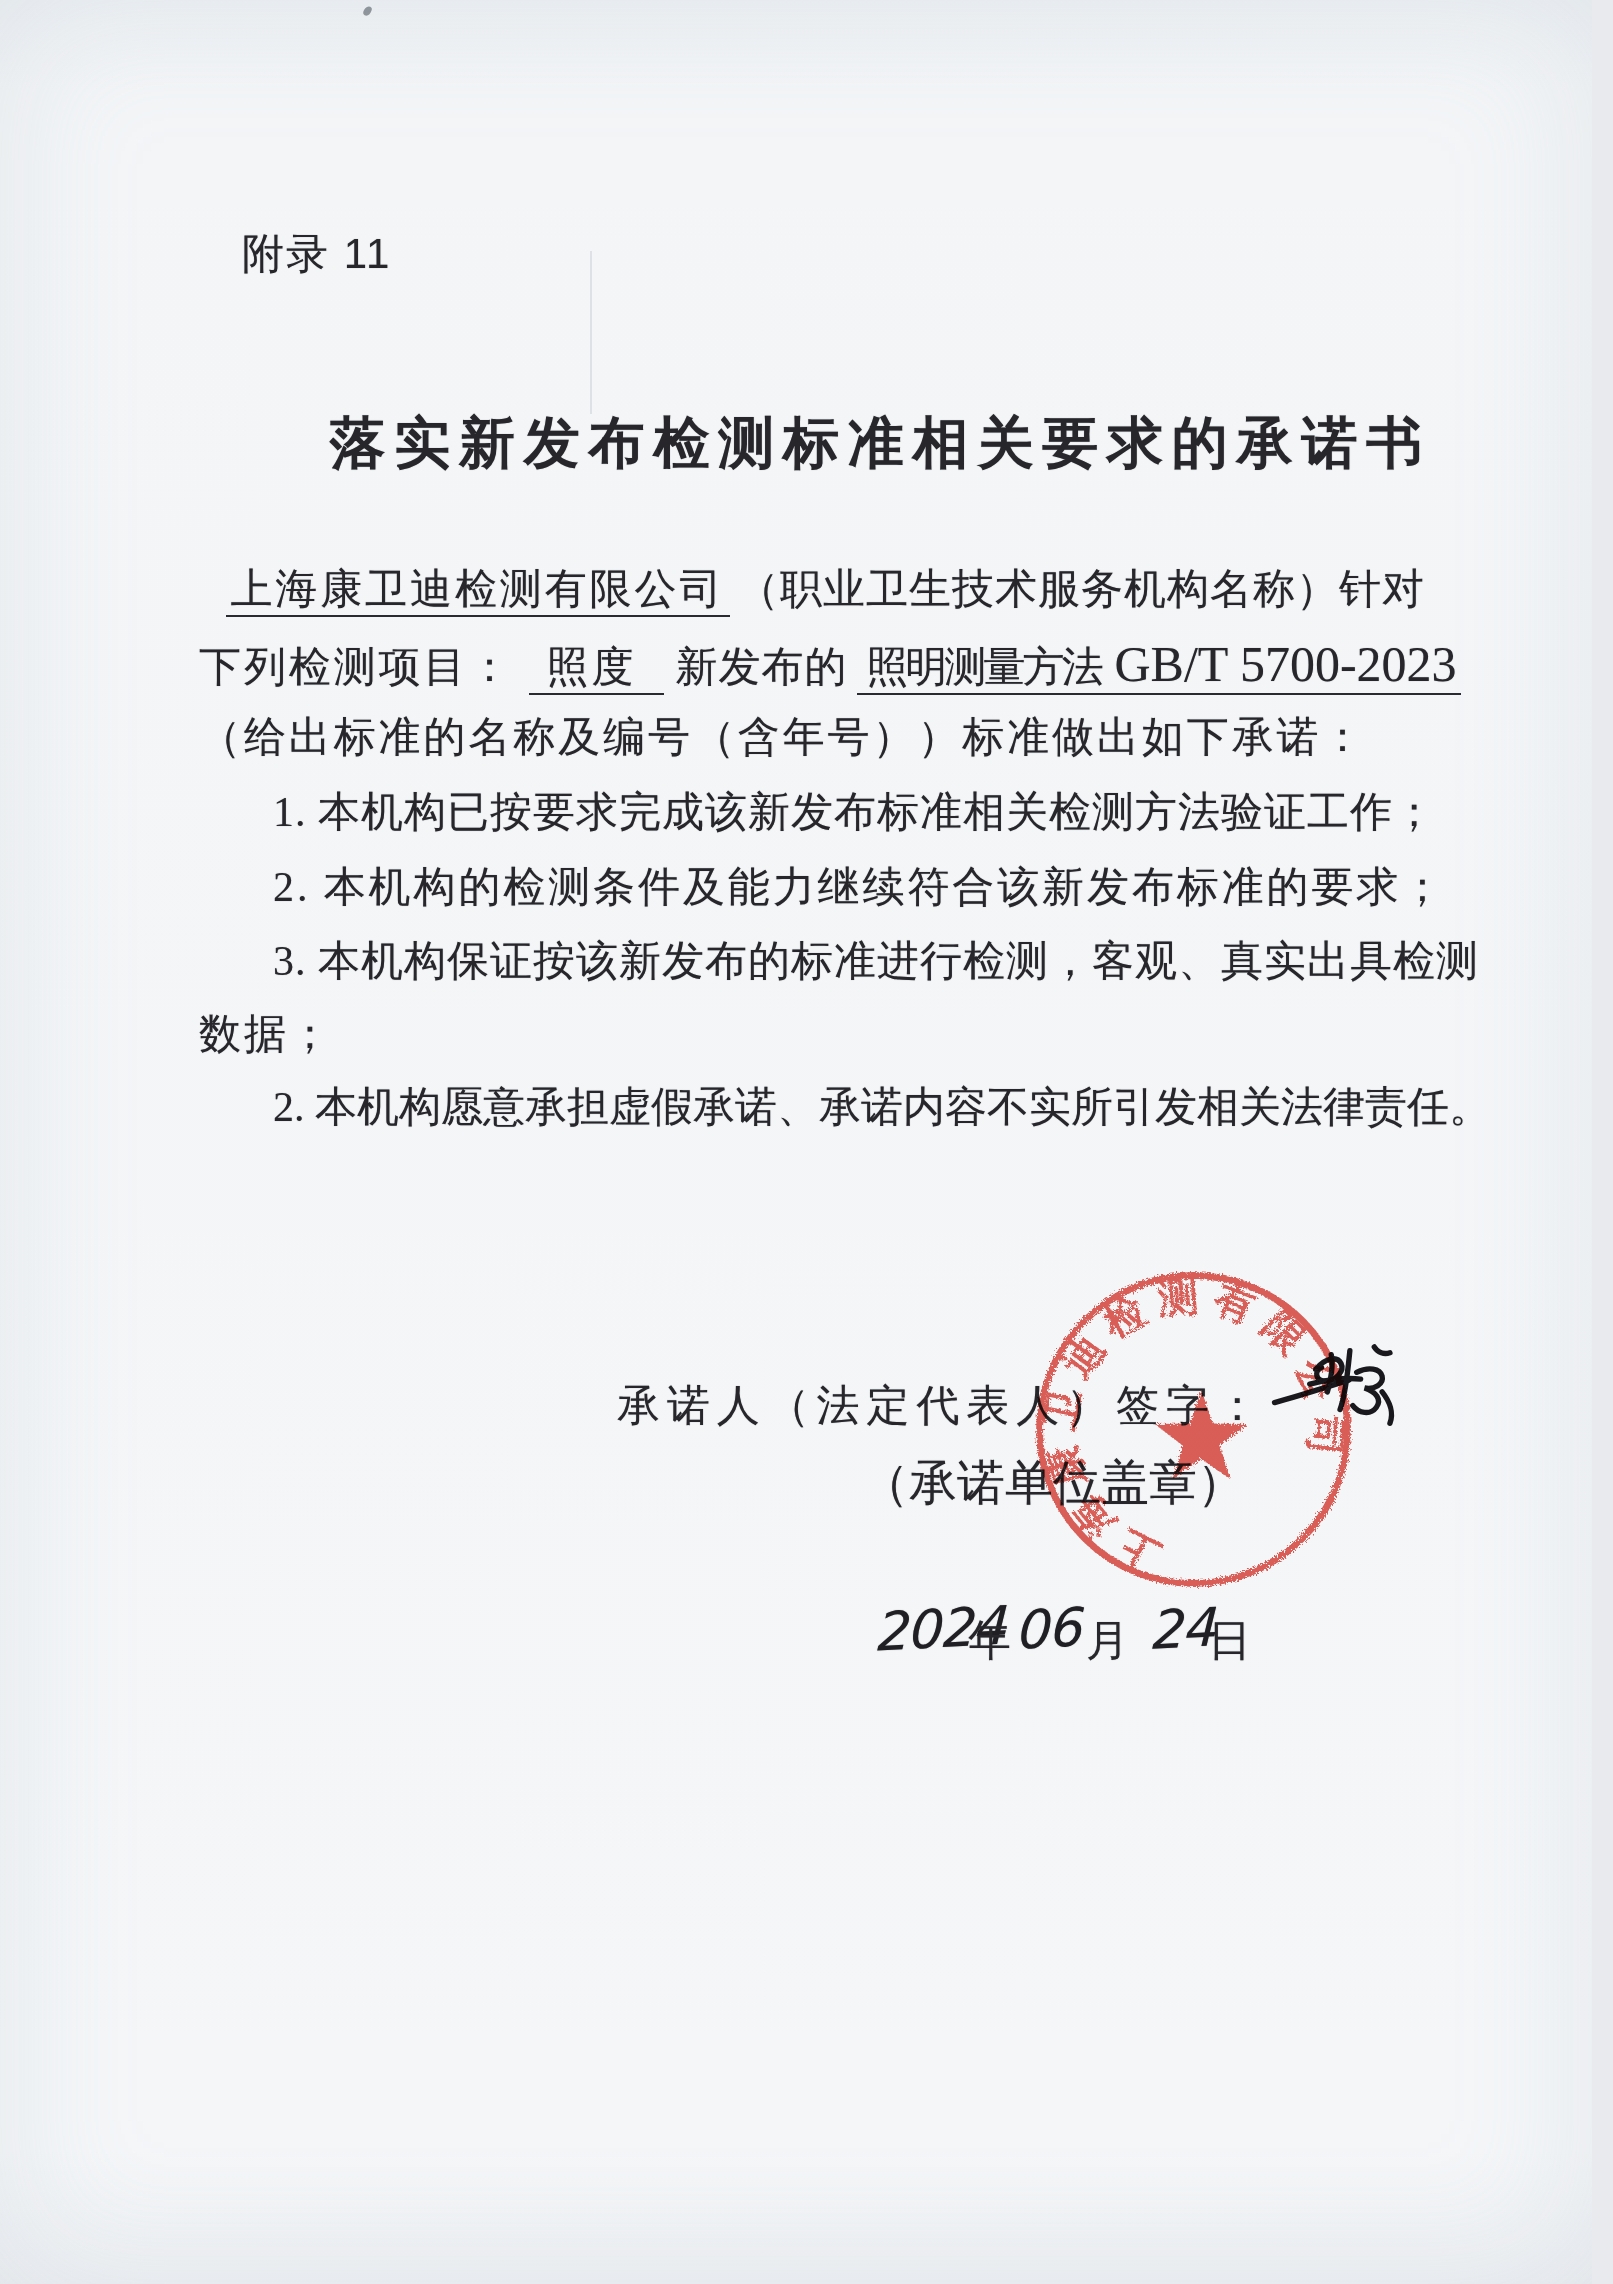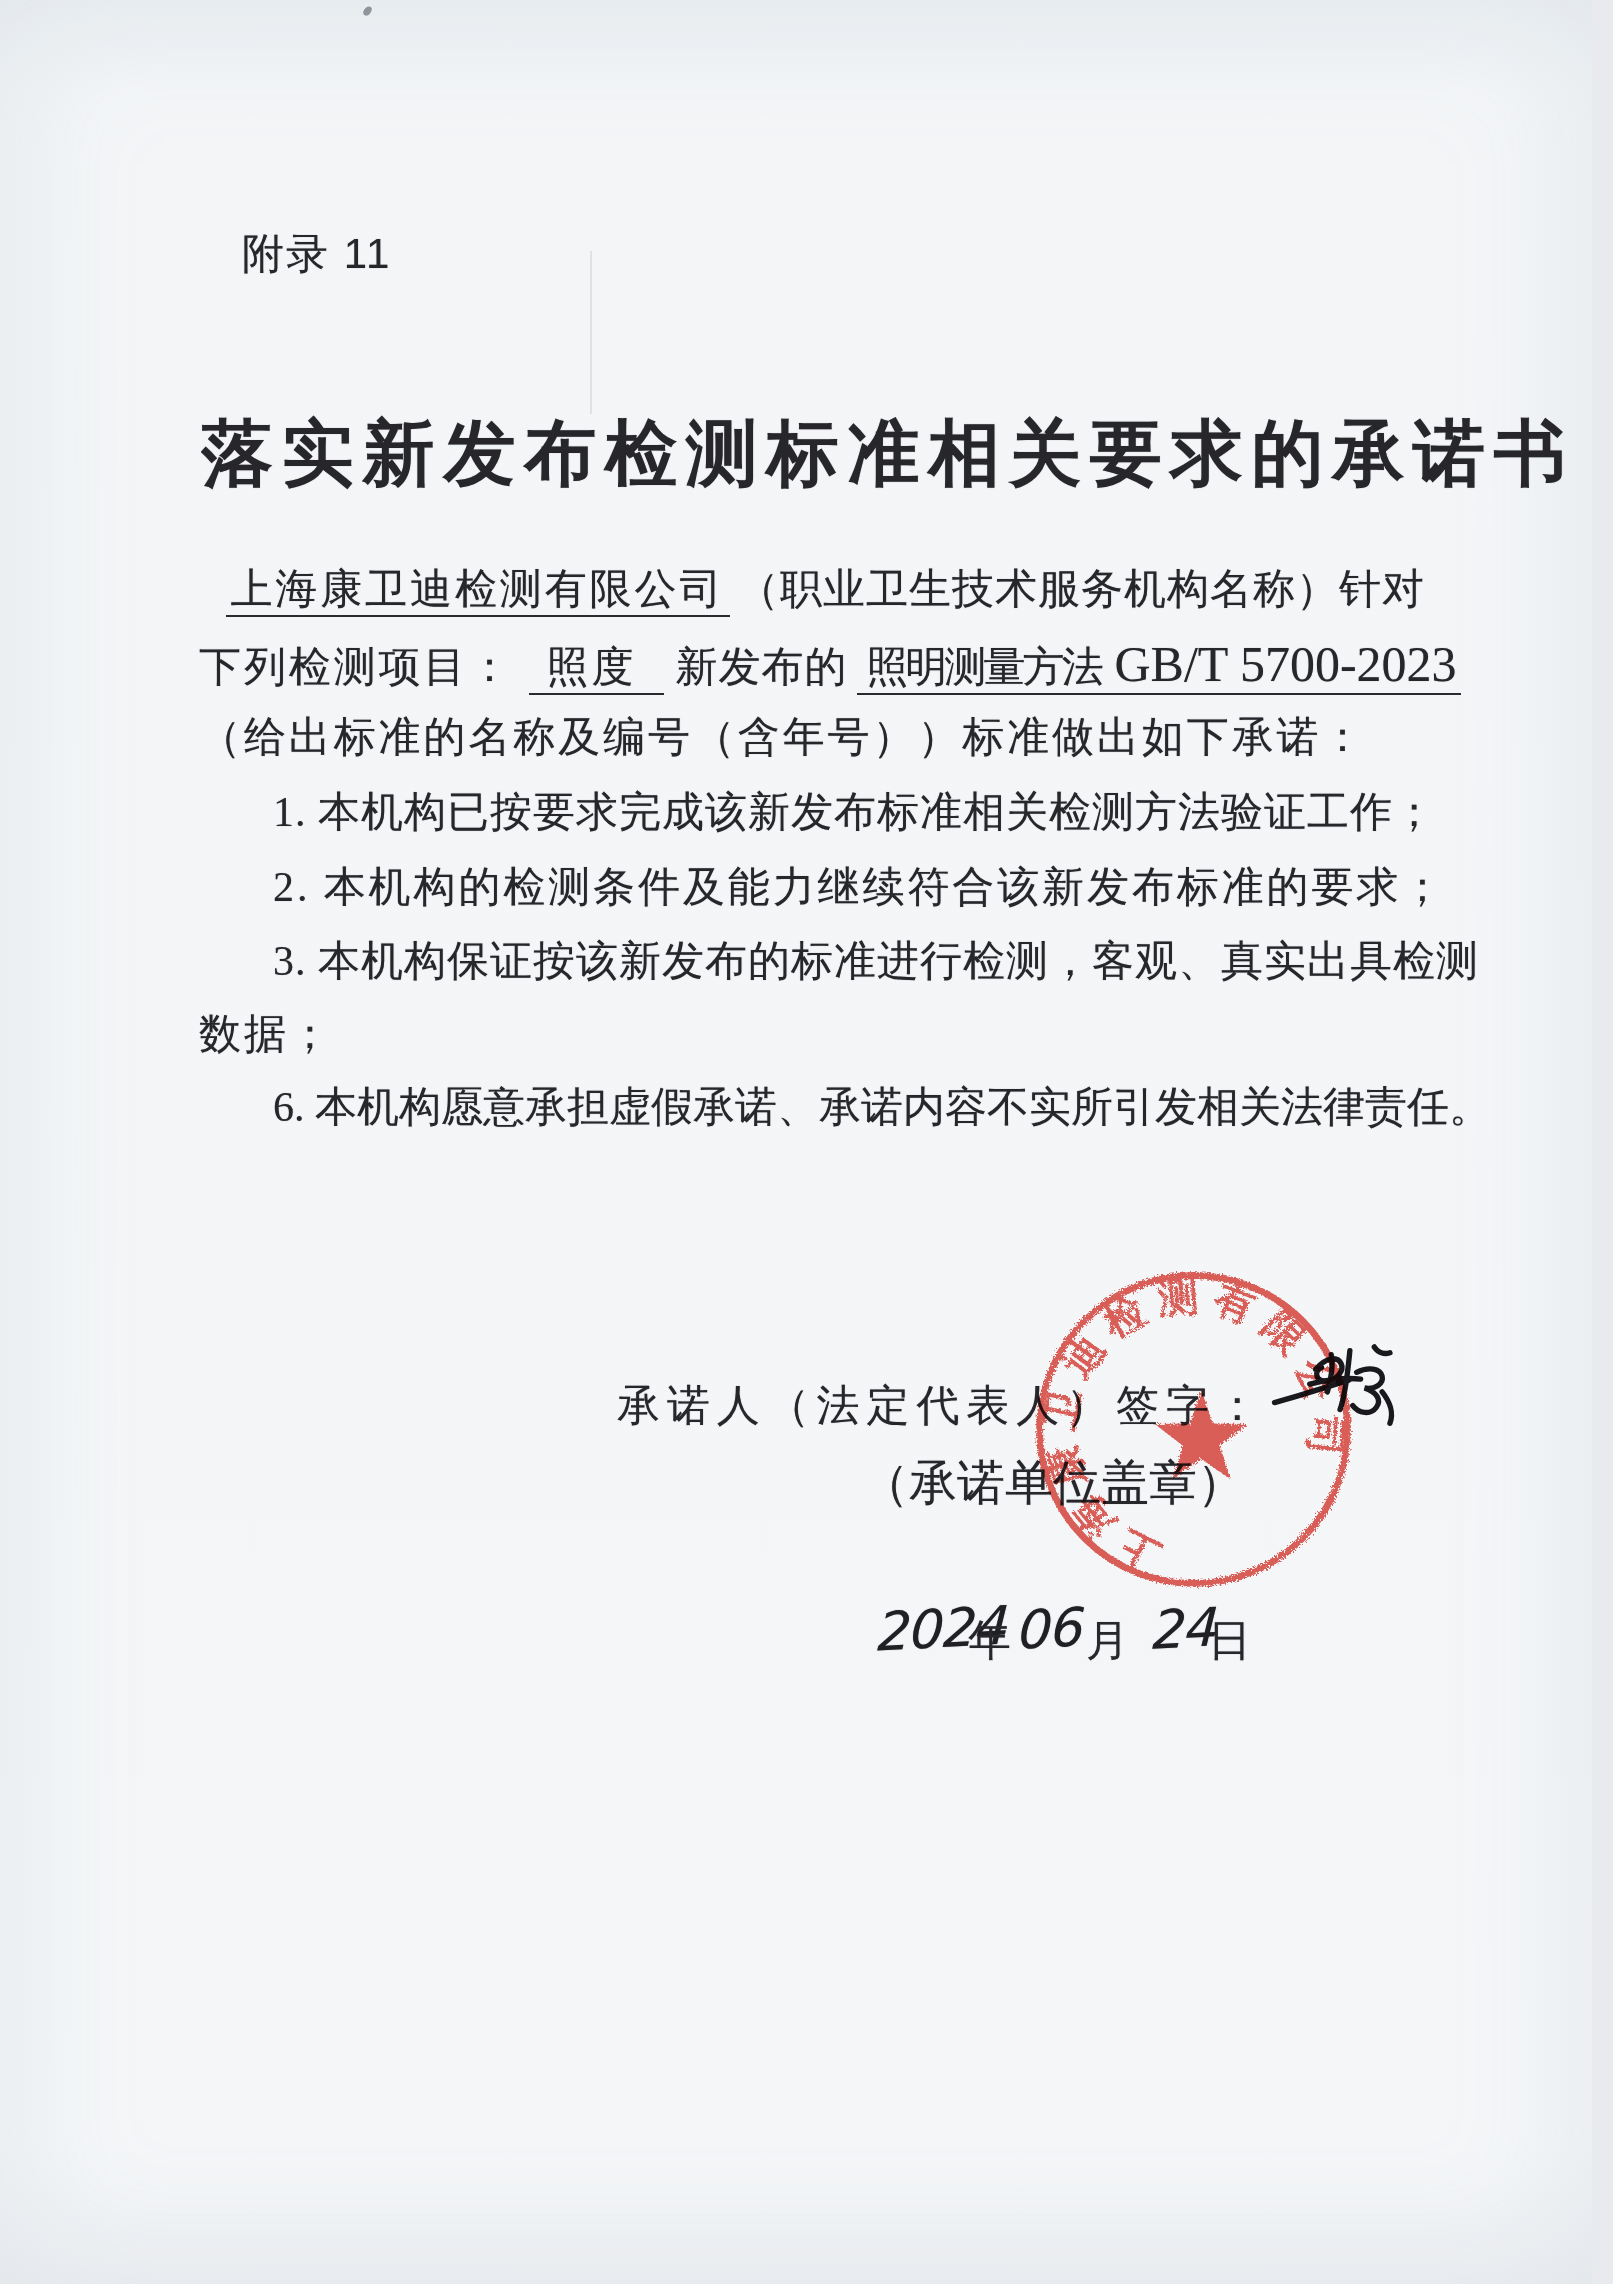--- a/index.html
+++ b/index.html
@@ -9,21 +9,21 @@
     background:#f3f5f7;
     background-image:linear-gradient(180deg,#eff2f5 0%,#f3f5f7 4%,#f4f6f8 94%,#eff1f4 100%);
     box-shadow:inset 0 0 137px rgba(175,185,198,.22);
     overflow:hidden;
     font-family:"Liberation Serif","DejaVu Serif",serif;
     color:#26262b;
   }
   .txt{position:absolute;white-space:nowrap;letter-spacing:2.9px;font-size:42px;
        text-shadow:0 0 1px rgba(40,42,48,.45);}
   .appendix{font-family:"Liberation Sans","DejaVu Sans",sans-serif;font-size:42px;letter-spacing:2px;}
-  .title{font-size:72px;font-weight:bold;letter-spacing:8.8px;text-align:right;width:1230px;left:201px;top:406px;}
+  .title{font-size:56px;font-weight:bold;letter-spacing:8.8px;text-align:right;width:1230px;left:201px;top:406px;}
   .u{border-bottom:2.9px solid #2a2b30;padding-bottom:2.9px;}
   .ls1{letter-spacing:1px;}
   .ls0{letter-spacing:0px;}
   .tightcjk{letter-spacing:-2.9px;}
   .code{font-size:50px;letter-spacing:0;}
   .indent{display:inline-block;width:26.5px;}
   .item{padding-left:74px;}
   .signline{font-size:43px;letter-spacing:6.9px;}
   .sealline{font-size:48px;letter-spacing:0px;}
   .dateunit{position:absolute;font-size:43px;top:13.7px;}
@@ -55,21 +55,21 @@
   <div class="txt" style="left:199px;top:635px;">
     <span>下列检测项目：</span><span class="u" style="margin-left:15.7px;padding-left:17.6px;padding-right:27.4px;">照度</span><span class="ls1" style="margin-left:11.8px;">新发布的</span><span class="u" style="margin-left:9.8px;padding-left:8.8px;padding-right:3.9px;"><span class="tightcjk">照明测量方法</span><span class="code" style="margin-left:13.7px;">GB/T 5700-2023</span></span>
   </div>
 
   <div class="txt" style="left:199px;top:709px;">（给出标准的名称及编号（含年号））标准做出如下承诺：</div>
 
   <div class="txt item ls1" style="left:199px;top:784px;">1. 本机构已按要求完成该新发布标准相关检测方法验证工作；</div>
   <div class="txt item" style="left:199px;top:859px;">2. 本机构的检测条件及能力继续符合该新发布标准的要求；</div>
   <div class="txt item ls1" style="left:199px;top:933px;">3. 本机构保证按该新发布的标准进行检测，客观、真实出具检测</div>
   <div class="txt" style="left:199px;top:1006px;">数据；</div>
-  <div class="txt item ls0" style="left:199px;top:1079px;">6. 本机构愿意承担虚假承诺、承诺内容不实所引发相关法律责任。</div>
+  <div class="txt item ls0" style="left:199px;top:1079px;">2. 本机构愿意承担虚假承诺、承诺内容不实所引发相关法律责任。</div>
 
   <div class="txt signline" style="left:617px;top:1377px;">承诺人（法定代表人）签字：</div>
   <div class="txt sealline" style="left:861px;top:1451px;">（承诺单位盖章）</div>
 
   <svg class="stamp" width="357" height="357" viewBox="0 0 364 364">
     <defs>
       <filter id="rough" x="-10%" y="-10%" width="120%" height="120%">
         <feTurbulence type="fractalNoise" baseFrequency="0.55" numOctaves="2" result="n"></feTurbulence>
         <feDisplacementMap in="SourceGraphic" in2="n" scale="7"></feDisplacementMap>
       </filter>

